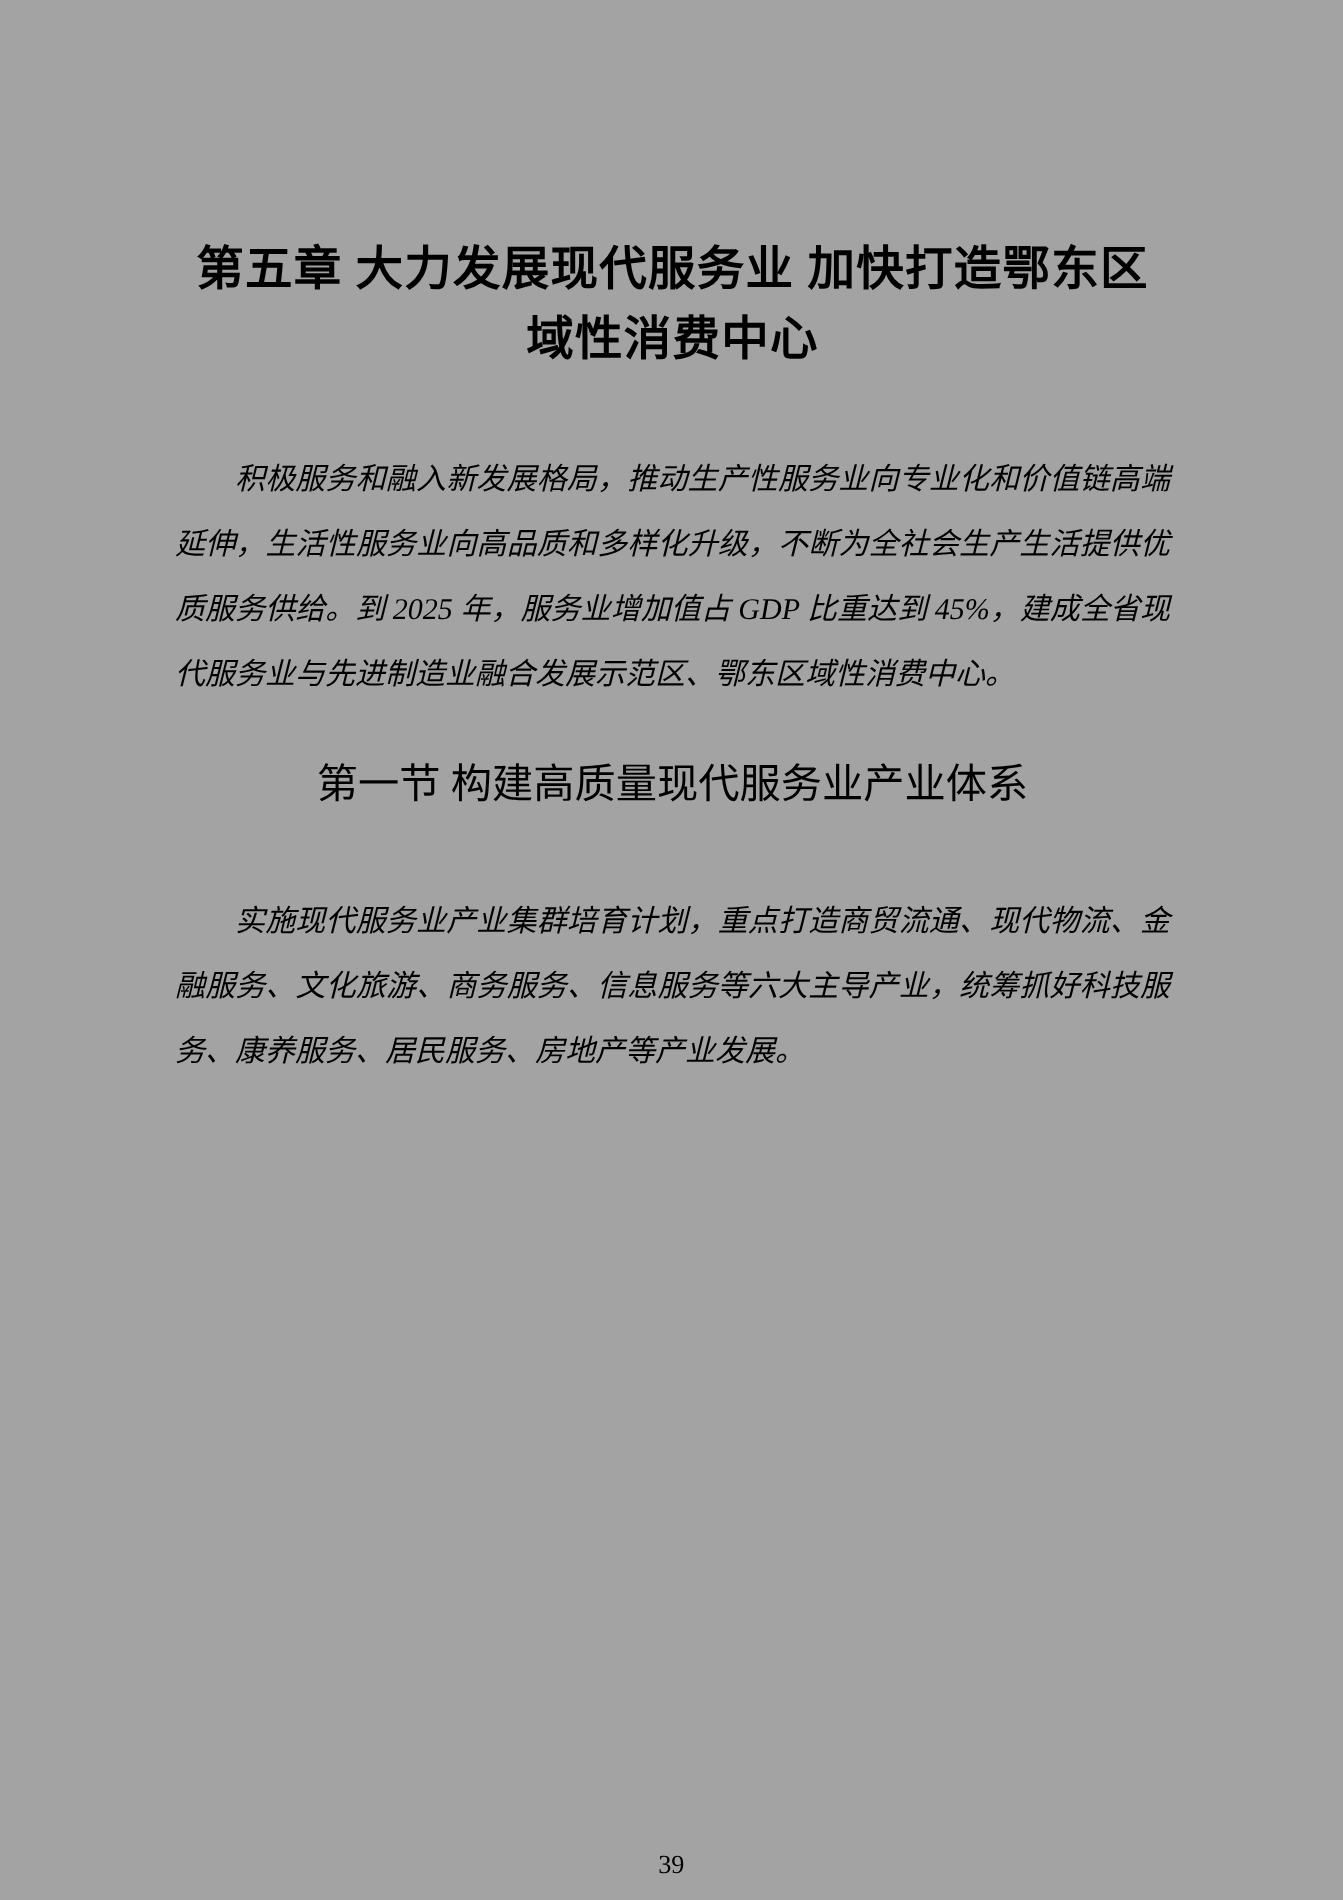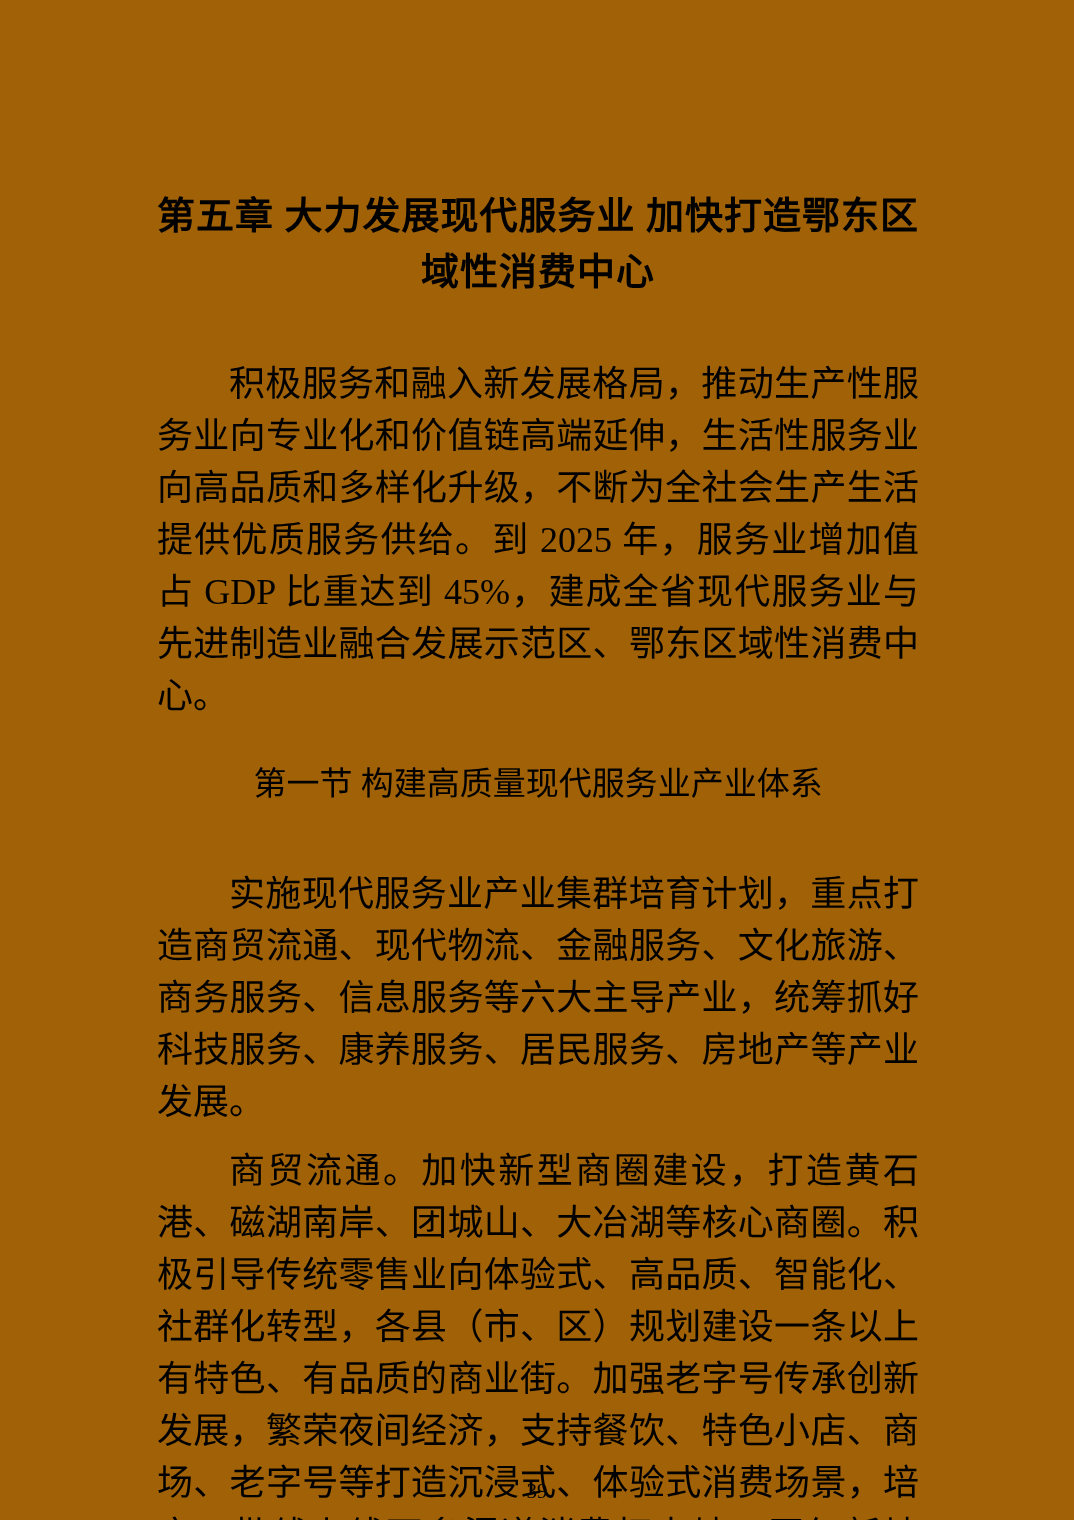--- a/index.html
+++ b/index.html
@@ -4,43 +4,44 @@
 <style>
   html, body {
     margin: 0;
     padding: 0;
     background: #ffffff;
   }
   .page {
     position: relative;
     width: 1074px;
     height: 1520px;
-    background: #a16207;
+    background: #a3a3a3;
     overflow: hidden;
     font-family: "Liberation Serif", "DejaVu Serif", serif;
     color: #000000;
   }
   .content {
     padding: 188px 138px 0 140px;
   }
   .chapter-title {
     margin: 0;
     font-size: 38px;
     line-height: 56px;
     font-weight: bold;
     text-align: center;
     letter-spacing: 1px;
   }
   .body-para {
-    margin: 17px;
-    font-size: 36px;
+    margin: 0;
+    font-size: 24px;
     line-height: 52px;
     text-align: justify;
     text-justify: inter-ideograph;
     text-indent: 2em;
+    font-style: italic;
   }
   .intro-para {
     margin-top: 58px;
   }
   .section-title {
     margin: 36px 0 58px 0;
     font-size: 33px;
     line-height: 52px;
     font-weight: normal;
     text-align: center;
@@ -62,18 +63,17 @@
   <div class="content">
 
     <h1 class="chapter-title">第五章 大力发展现代服务业 加快打造鄂东区域性消费中心</h1>
 
     <p class="body-para intro-para">积极服务和融入新发展格局，推动生产性服务业向专业化和价值链高端延伸，生活性服务业向高品质和多样化升级，不断为全社会生产生活提供优质服务供给。到 2025 年，服务业增加值占 GDP 比重达到 45%，建成全省现代服务业与先进制造业融合发展示范区、鄂东区域性消费中心。</p>
 
     <h2 class="section-title">第一节 构建高质量现代服务业产业体系</h2>
 
     <p class="body-para">实施现代服务业产业集群培育计划，重点打造商贸流通、现代物流、金融服务、文化旅游、商务服务、信息服务等六大主导产业，统筹抓好科技服务、康养服务、居民服务、房地产等产业发展。</p>
 
-    <p class="body-para">商贸流通。加快新型商圈建设，打造黄石港、磁湖南岸、团城山、大冶湖等核心商圈。积极引导传统零售业向体验式、高品质、智能化、社群化转型，各县（市、区）规划建设一条以上有特色、有品质的商业街。加强老字号传承创新发展，繁荣夜间经济，支持餐饮、特色小店、商场、老字号等打造沉浸式、体验式消费场景，培育一批线上线下多渠道消费打卡地、网红新地标。积极发展“首店经济”和“首发经济”，引进国内外知名品牌旗舰店、体验店，发展原创品牌概念店、定制店。加快社区便民服</p>
 
   </div>
 
   <div class="page-number">39</div>
 </div>
 
 </body></html>

